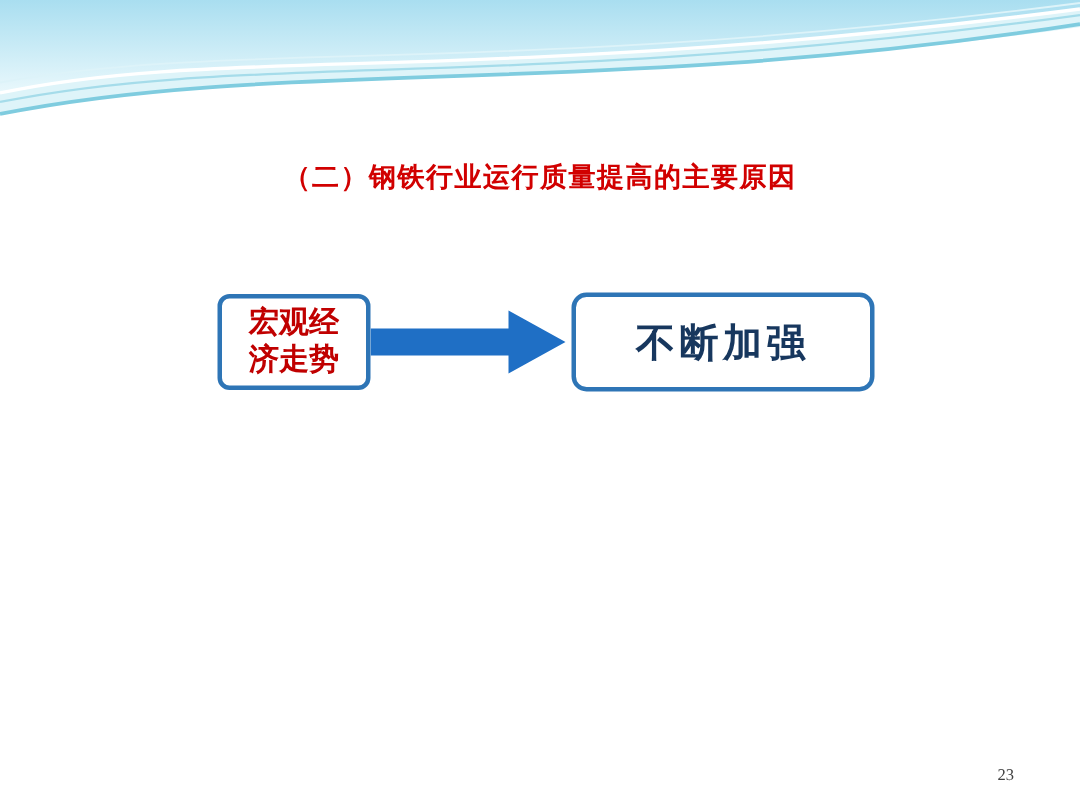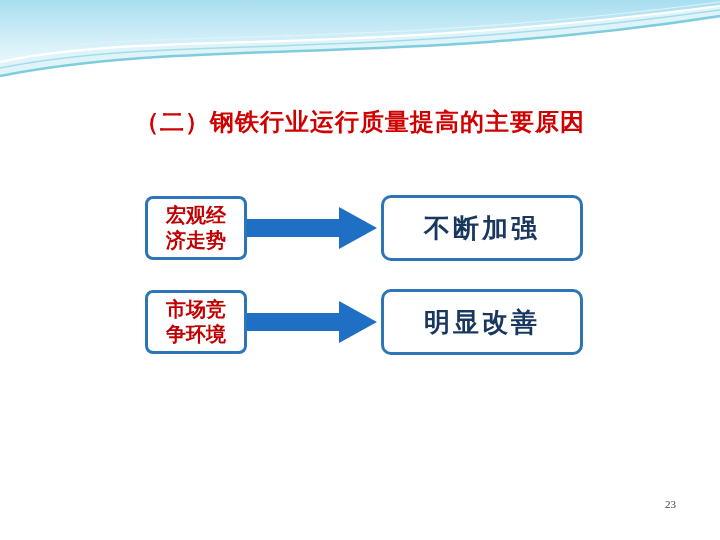--- a/index.html
+++ b/index.html
@@ -23,21 +23,21 @@
     height: 90px;
     pointer-events: none;
   }
   .slide-title {
     position: absolute;
     top: 106px;
     left: 0;
     width: 100%;
     text-align: center;
     color: #d10000;
-    font-size: 24px;
+    font-size: 18px;
     font-weight: bold;
     letter-spacing: 1px;
   }
   .rows-container {
     position: absolute;
     top: 194px;
     left: 0;
     width: 720px;
   }
   .flow-row {
@@ -85,21 +85,21 @@
     font-weight: bold;
     font-size: 26px;
     letter-spacing: 3px;
     text-align: center;
     flex: 0 0 auto;
     margin-left: 2px;
   }
   .page-number {
     position: absolute;
     right: 44px;
-    bottom: 30px;
+    bottom: 17px;
     font-size: 11px;
     color: #404040;
   }
 </style>
 </head>
 <body>
 
 <div class="slide">
 
   <svg class="wave-header" viewBox="0 0 720 90" xmlns="http://www.w3.org/2000/svg" aria-hidden="true">
@@ -127,31 +127,19 @@
         <span>济走势</span>
       </div>
       <div class="arrow-wrap">
         <svg width="132" height="48" viewBox="0 0 132 48" xmlns="http://www.w3.org/2000/svg" aria-hidden="true">
           <polygon points="0,15 92,15 92,3 130,24 92,45 92,33 0,33" fill="#1f6fc5"></polygon>
         </svg>
       </div>
       <div class="result-box">不断加强</div>
     </div>
 
-    <div class="flow-row">
-      <div class="source-box">
-        <span>市场竞</span>
-        <span>争环境</span>
-      </div>
-      <div class="arrow-wrap">
-        <svg width="132" height="48" viewBox="0 0 132 48" xmlns="http://www.w3.org/2000/svg" aria-hidden="true">
-          <polygon points="0,15 92,15 92,3 130,24 92,45 92,33 0,33" fill="#1f6fc5"></polygon>
-        </svg>
-      </div>
-      <div class="result-box">明显改善</div>
-    </div>
 
 
   </div>
 
   <div class="page-number">23</div>
 
 </div>
 
 </body></html>

